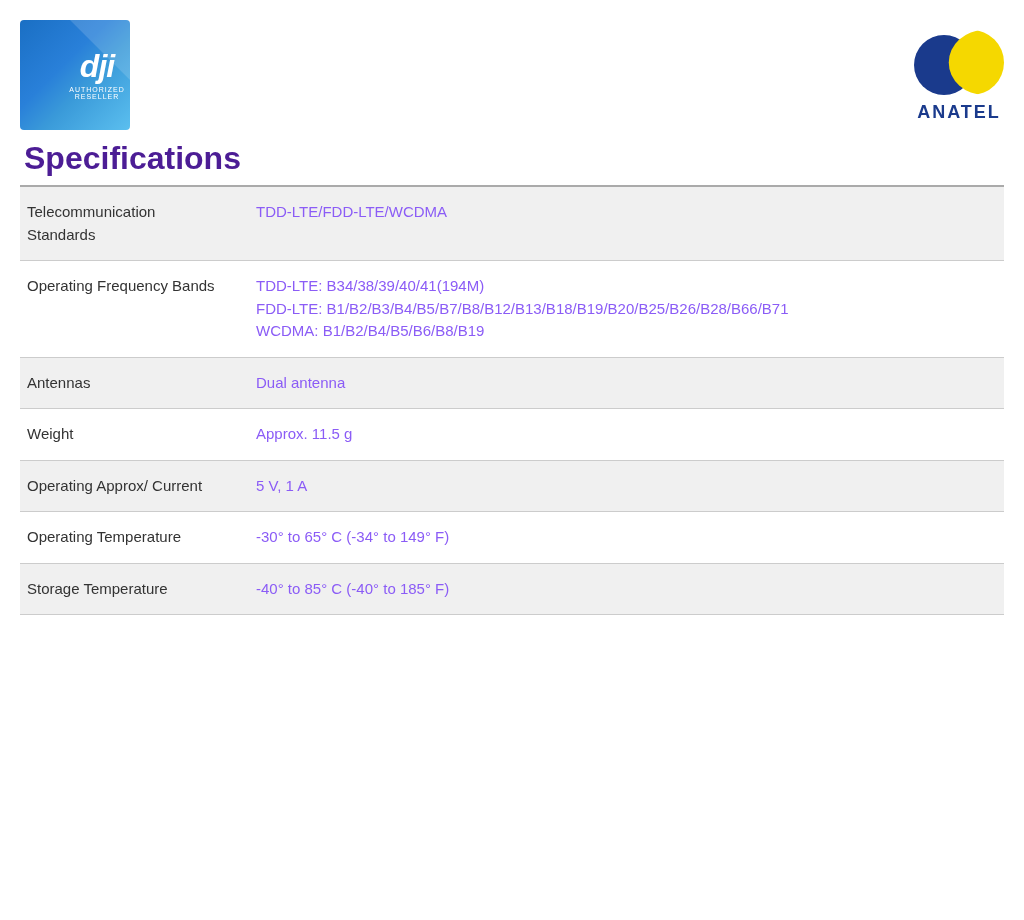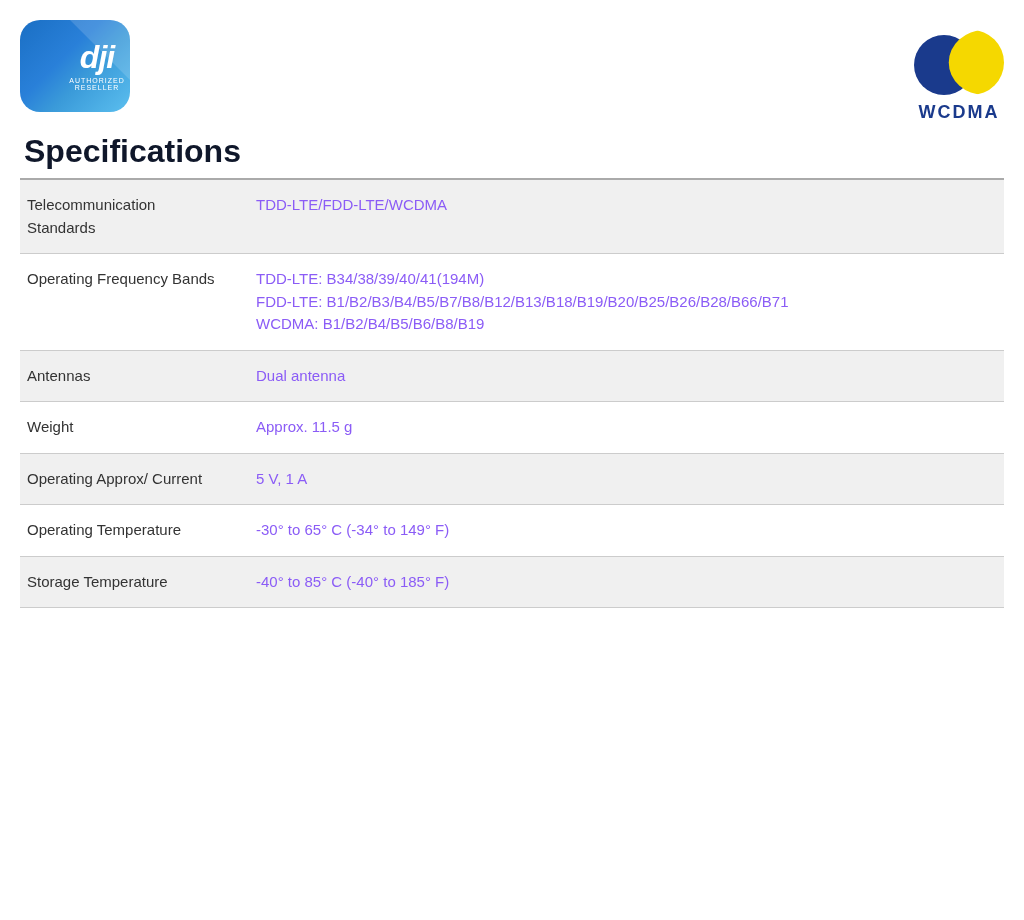--- a/index.html
+++ b/index.html
@@ -13,23 +13,23 @@
 
     .header {
       display: flex;
       justify-content: space-between;
       align-items: flex-start;
       margin-bottom: 10px;
     }
 
     .dji-logo {
       width: 110px;
-      height: 92px;
+      height: 110px;
       background: linear-gradient(135deg, #1a6fc4 0%, #2980d9 40%, #3a9ad9 60%, #5bbfef 100%);
-      border-radius: 20px;
+      border-radius: 4px;
       display: flex;
       flex-direction: column;
       align-items: center;
       justify-content: center;
       position: relative;
       overflow: hidden;
       padding-left: 44px;
     }
 
     .dji-logo-text {
@@ -97,21 +97,21 @@
       font-size: 18px;
       font-weight: bold;
       color: #1a3a8c;
       letter-spacing: 2px;
       margin-top: 2px;
     }
 
     .page-title {
       font-size: 32px;
       font-weight: bold;
-      color: #0f172a;
+      color: #4c1d95;
       margin-bottom: 8px;
       padding-left: 4px;
     }
 
     .specs-table {
       width: 100%;
       border-collapse: collapse;
       border-top: 2px solid #aaaaaa;
     }
 
@@ -154,21 +154,21 @@
     <div class="dji-shape"></div>
     <span class="dji-logo-text">dji</span>
     <span class="dji-authorized">AUTHORIZED RESELLER</span>
   </div>
 
   <div class="anatel-logo">
     <div class="anatel-circle-wrapper">
       <div class="anatel-blue-circle"></div>
       <div class="anatel-yellow-shape"></div>
     </div>
-    <span class="anatel-label">WCDMA</span>
+    <span class="anatel-label">ANATEL</span>
   </div>
 </div>
 
 <h1 class="page-title">Specifications</h1>
 
 <table class="specs-table">
   <tbody id="specs-tbody">
   <tr>
         <td>Telecommunication Standards</td>
         <td>TDD-LTE/FDD-LTE/WCDMA</td>

